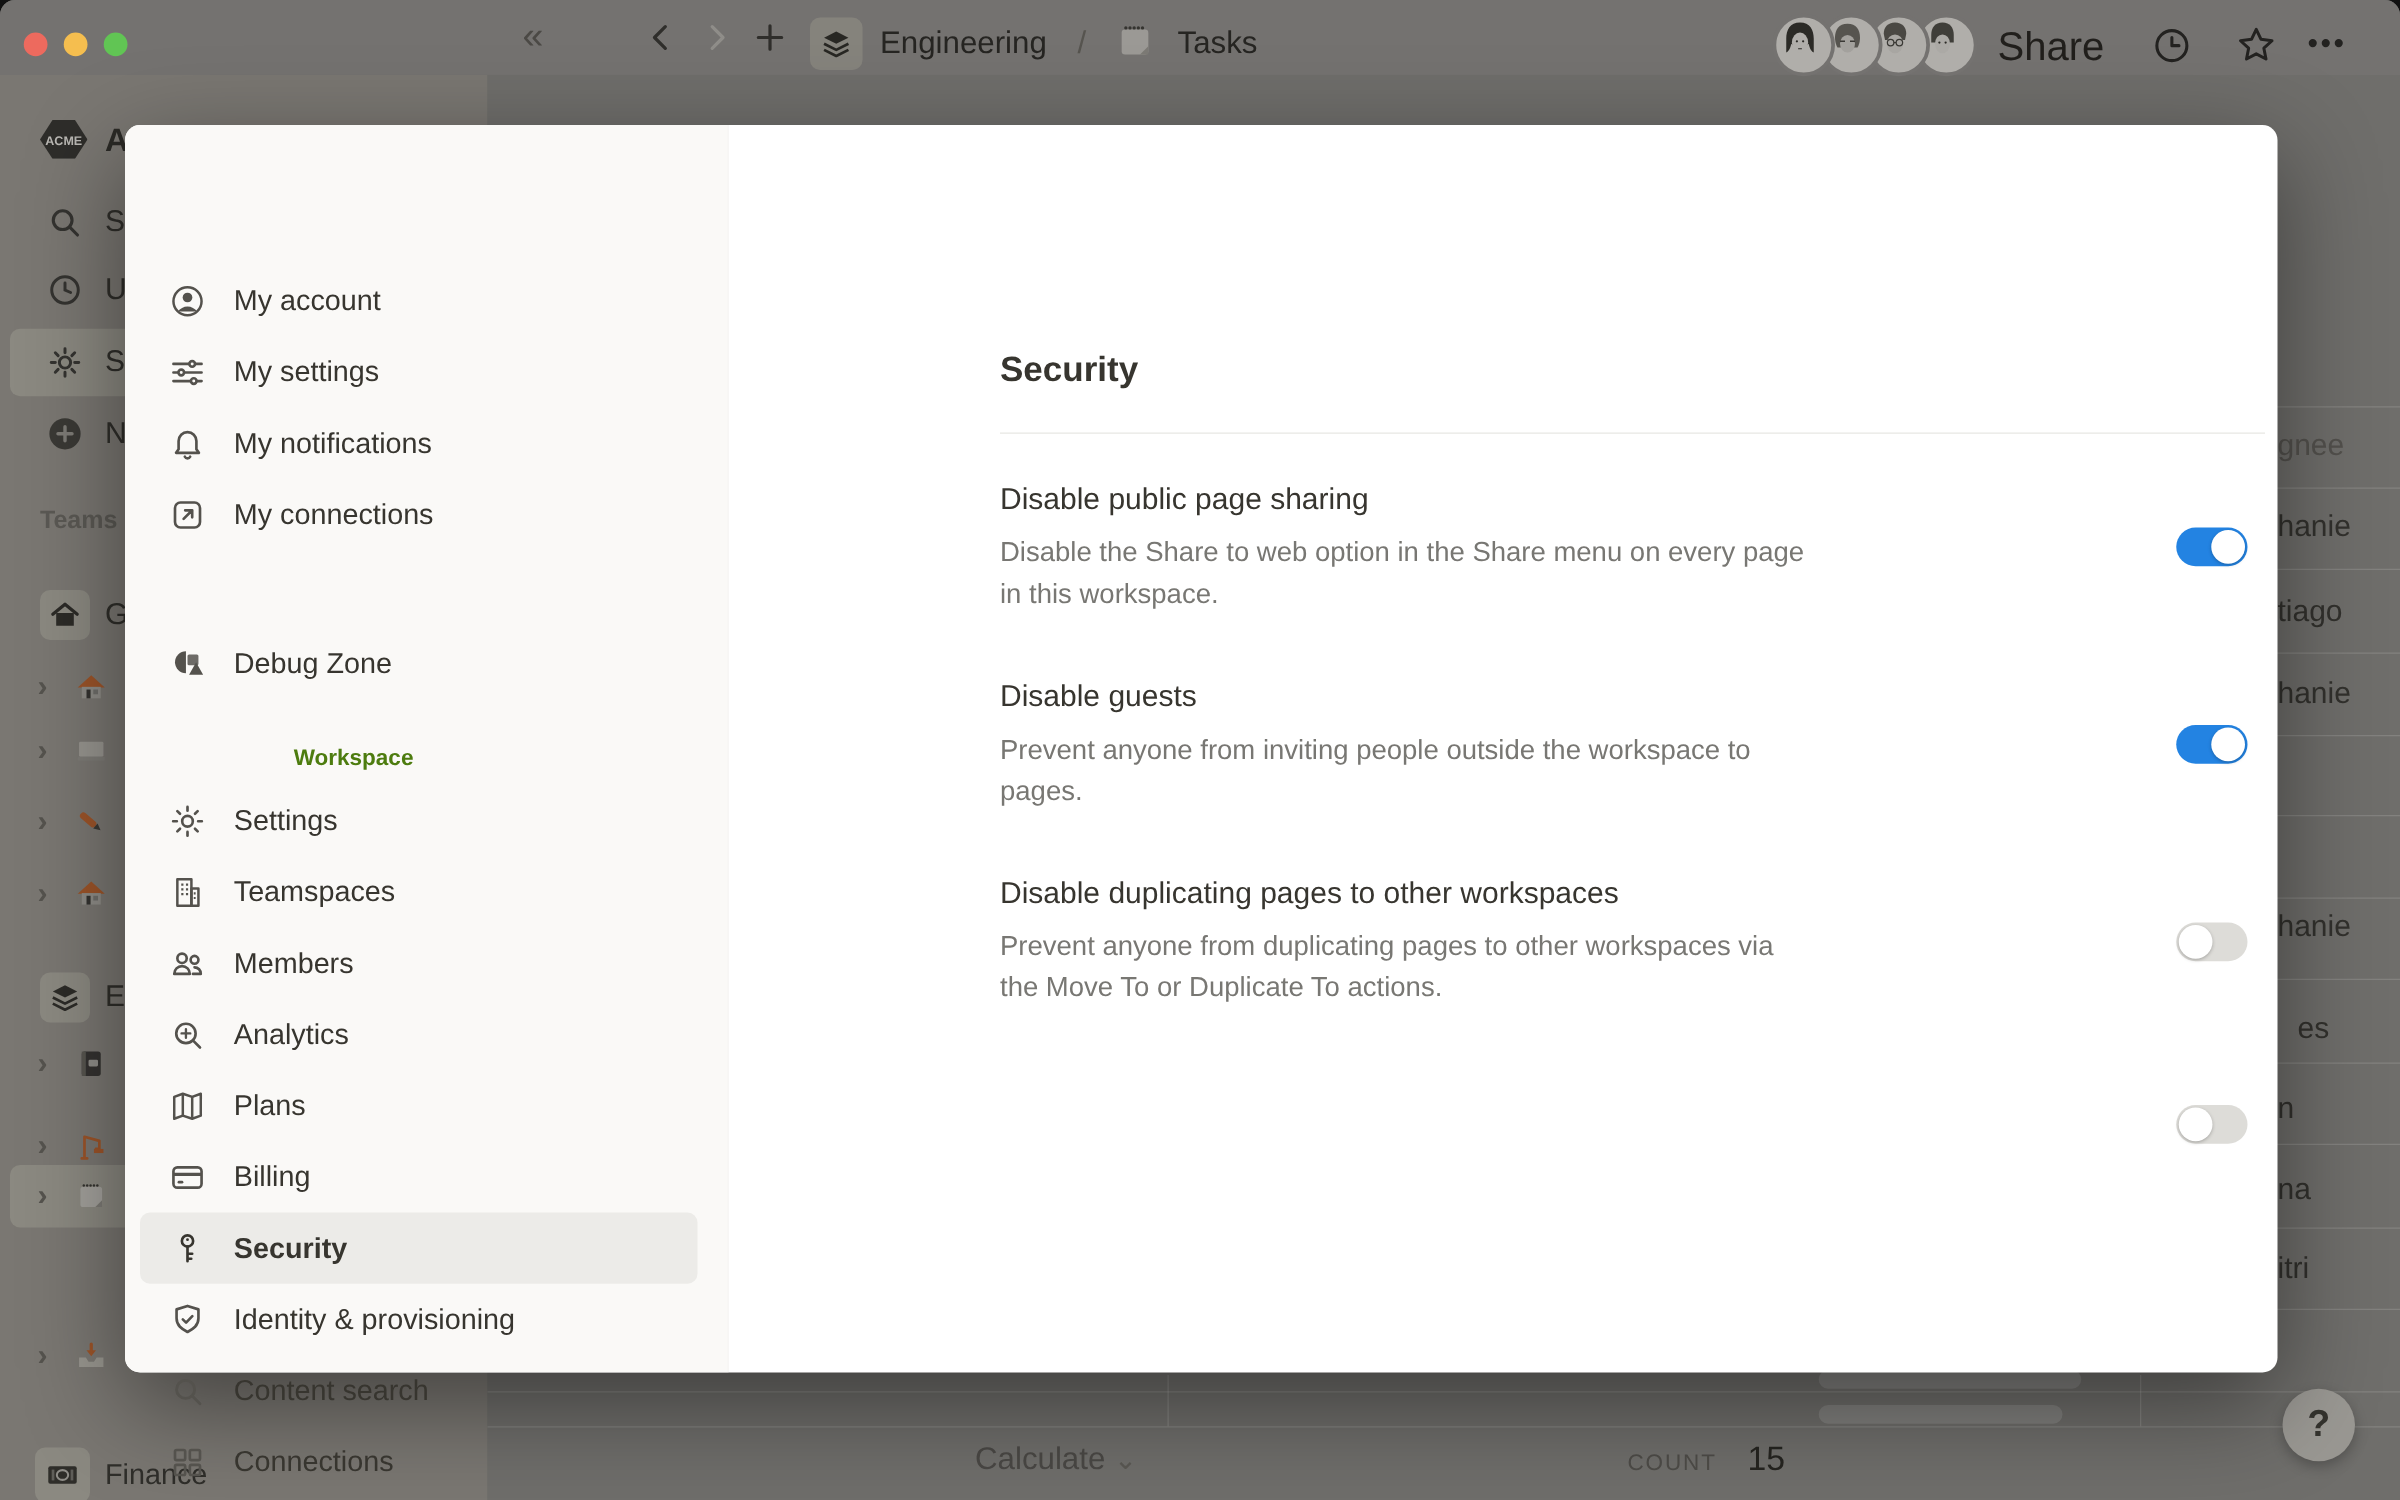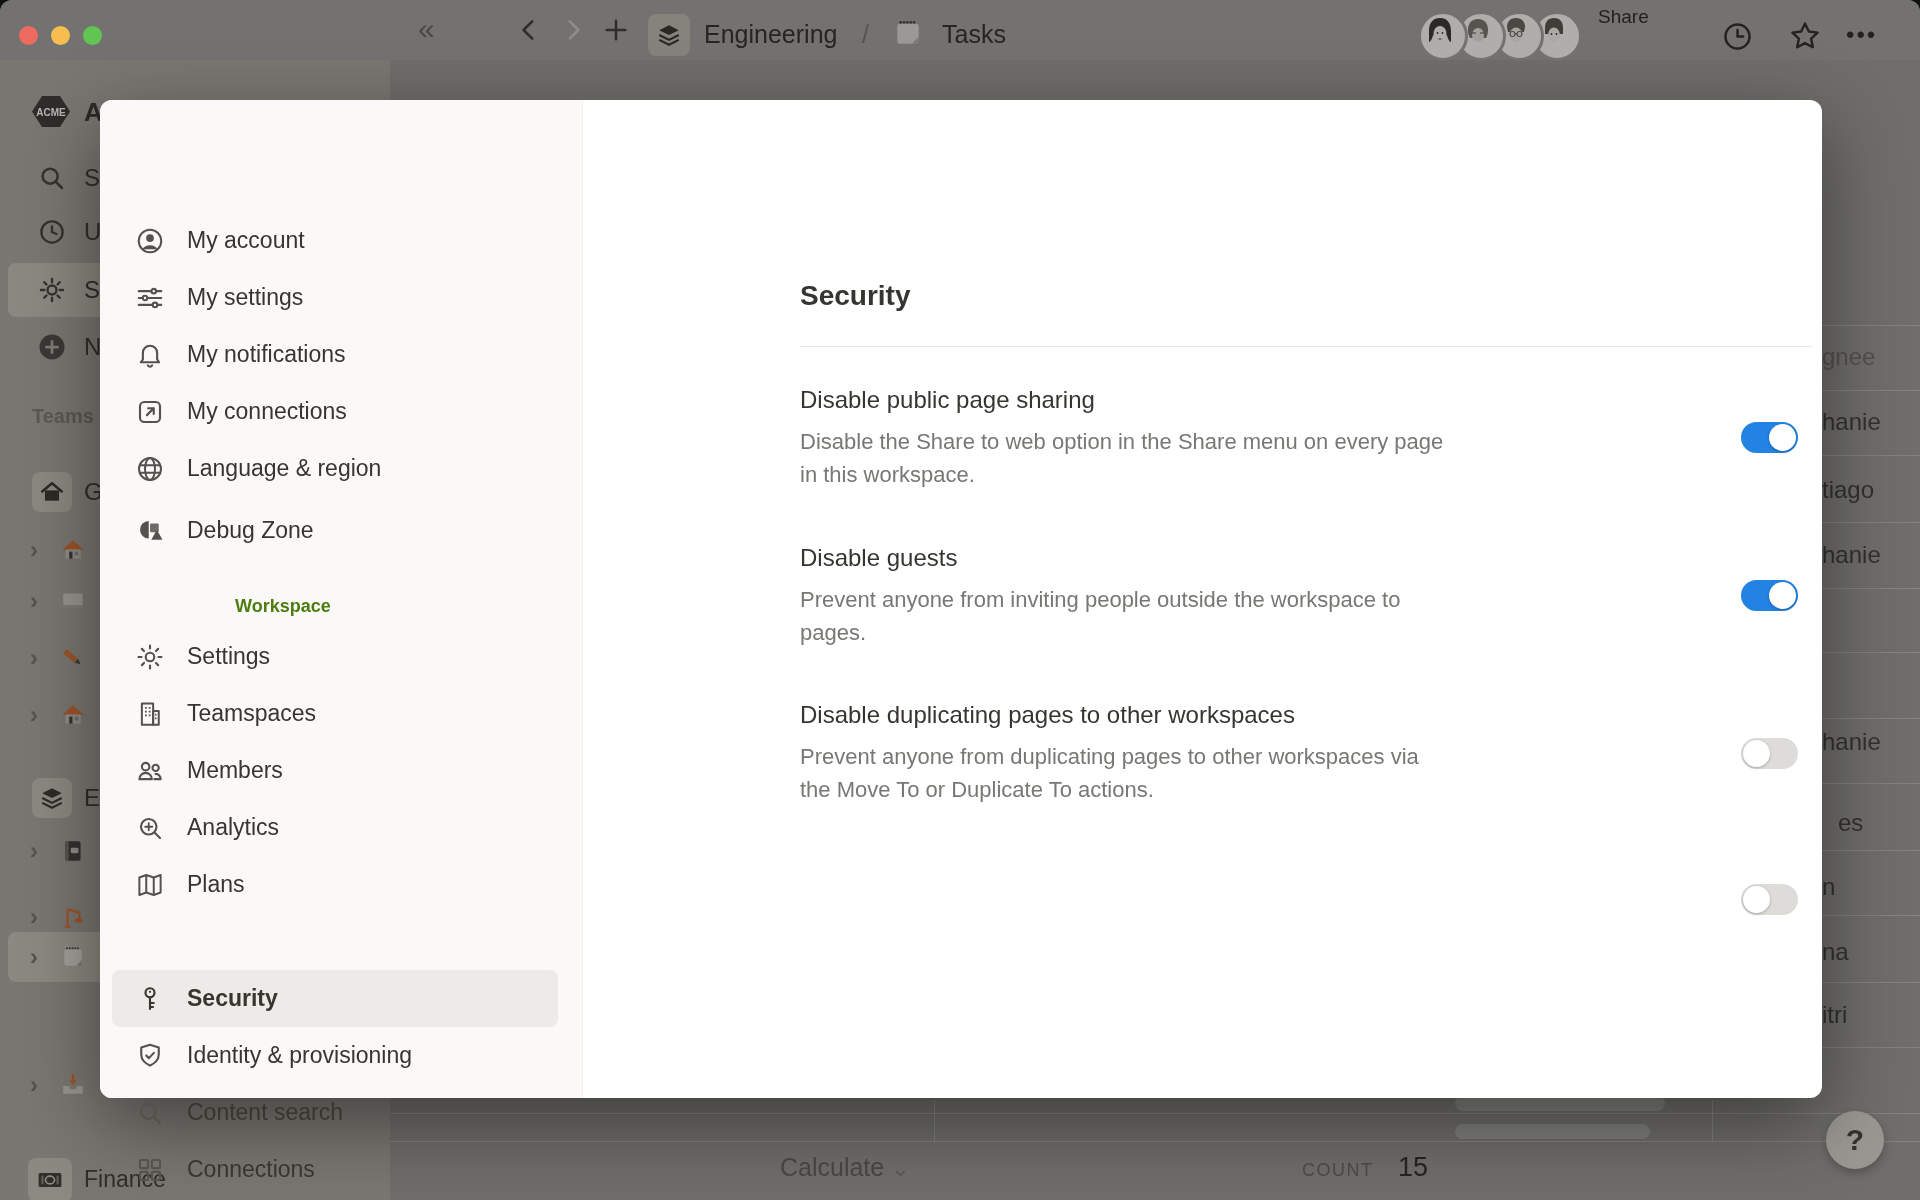--- a/index.html
+++ b/index.html
@@ -112,21 +112,21 @@
     </div>
     <div class="abs avatar" style="left:1532px;z-index:1;">
       <svg width="38" height="38" viewBox="0 0 38 38">
           <path d="M19 4c-6 0-9 4-9 10v6h18v-6c0-6-3-10-9-10z" fill="#3f3e39"></path>
           <ellipse cx="19" cy="21" rx="6" ry="7.5" fill="#aba9a5"></ellipse>
           <circle cx="16.5" cy="20" r="0.9" fill="#2b2a26"></circle>
           <circle cx="21.5" cy="20" r="0.9" fill="#2b2a26"></circle>
         </svg>
     </div>
 
-    <span class="abs" style="left:1598px;top:6px;font-size:19px;color:#211f1c;">Share</span>
+    <span class="abs" style="left:1598px;top:19px;font-size:32px;color:#211f1c;">Share</span>
     <svg class="abs" style="left:1722px;top:21px;" width="31" height="31" viewBox="0 0 24 24">
         <circle cx="12" cy="12" r="9.3" stroke="#232220" stroke-width="1.9" fill="none"></circle>
         <path d="M12 7v5h4.4" stroke="#232220" stroke-width="1.9" fill="none" stroke-linecap="round" stroke-linejoin="round"></path>
       </svg>
     <svg class="abs" style="left:1788px;top:19px;" width="34" height="34" viewBox="0 0 24 24">
         <path d="M12 3.2l2.7 5.6 6.2.8-4.6 4.2 1.2 6.1L12 17l-5.5 2.9 1.2-6.1L3.1 9.6l6.2-.8z" stroke="#232220" stroke-width="1.7" fill="none" stroke-linejoin="round"></path>
       </svg>
     <div class="abs glyph" style="left:1846px;top:23px;font-size:24px;letter-spacing:2px;color:#232220;">•••</div>
   </div>
 
@@ -332,28 +332,20 @@
           </svg>
         <span>My notifications</span>
       </div>
       <div class="ditem" style="top:283px;">
         <svg width="30" height="30" viewBox="0 0 24 24" fill="none" stroke="#54524D" stroke-width="1.7" stroke-linecap="round" stroke-linejoin="round">
             <rect x="4" y="4" width="16" height="16" rx="3.5"></rect>
             <path d="M9.5 14.5 15 9M10.5 9H15v4.5"></path>
           </svg>
         <span>My connections</span>
       </div>
-      <div class="ditem" style="top:340px;">
-        <svg width="30" height="30" viewBox="0 0 24 24" fill="none" stroke="#54524D" stroke-width="1.6">
-            <circle cx="12" cy="12" r="8.8"></circle>
-            <ellipse cx="12" cy="12" rx="4" ry="8.8"></ellipse>
-            <path d="M3.5 9h17M3.5 15h17"></path>
-          </svg>
-        <span>Language &amp; region</span>
-      </div>
       <div class="ditem" style="top:402px;">
         <svg width="30" height="30" viewBox="0 0 24 24">
             <path d="M11 4a7 7 0 1 0 0 14z" fill="#54524D"></path>
             <path d="M13 19l4.5-8 4.5 8z" fill="#54524D"></path>
             <rect x="12" y="6" width="7" height="7" rx="1" fill="#54524D" opacity="0.85"></rect>
           </svg>
         <span>Debug Zone</span>
       </div>
 
       <span class="ws-label">Workspace</span>
@@ -390,20 +382,28 @@
           </svg>
         <span>Analytics</span>
       </div>
       <div class="ditem" style="top:756px;">
         <svg width="30" height="30" viewBox="0 0 24 24" fill="none" stroke="#54524D" stroke-width="1.6" stroke-linejoin="round">
             <path d="M3.5 6l5.5-2 6 2 5.5-2v14l-5.5 2-6-2-5.5 2z"></path>
             <path d="M9 4v14M15 6v14"></path>
           </svg>
         <span>Plans</span>
       </div>
+      <div class="ditem" style="top:813px;">
+        <svg width="30" height="30" viewBox="0 0 24 24" fill="none" stroke="#54524D" stroke-width="1.7">
+            <rect x="3" y="5.5" width="18" height="13" rx="2.5"></rect>
+            <path d="M3 10h18" stroke-width="2"></path>
+            <path d="M6.5 15h2" stroke-linecap="round"></path>
+          </svg>
+        <span>Billing</span>
+      </div>
       <div class="ditem selected" style="top:870px;">
         <svg width="30" height="30" viewBox="0 0 24 24" fill="none" stroke="#37352F" stroke-width="1.7" stroke-linecap="round" stroke-linejoin="round">
             <circle cx="12" cy="7" r="3.6"></circle>
             <circle cx="12" cy="6.2" r="0.9" fill="#37352F" stroke="none"></circle>
             <path d="M12 10.6V20M12 15.2h3M12 18.4h2.4"></path>
           </svg>
         <span>Security</span>
       </div>
       <div class="ditem" style="top:927px;">
         <svg width="30" height="30" viewBox="0 0 24 24" fill="none" stroke="#54524D" stroke-width="1.7" stroke-linecap="round" stroke-linejoin="round">

